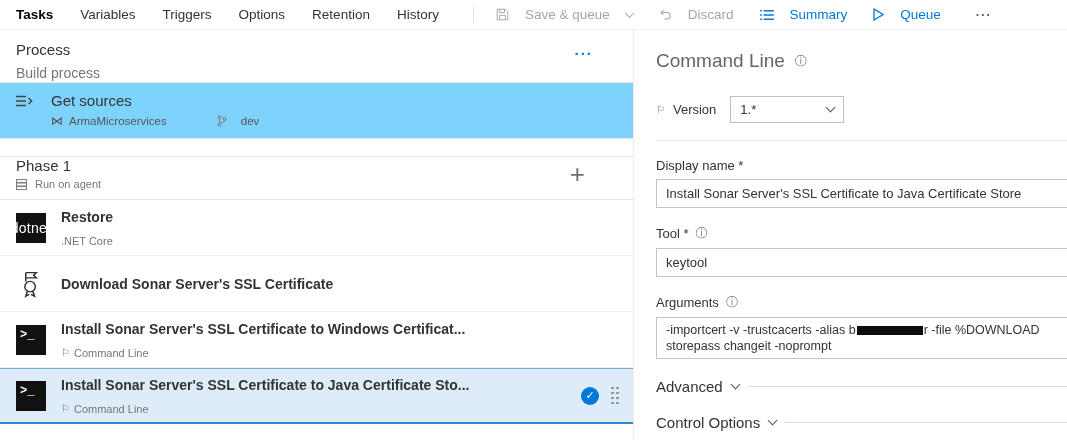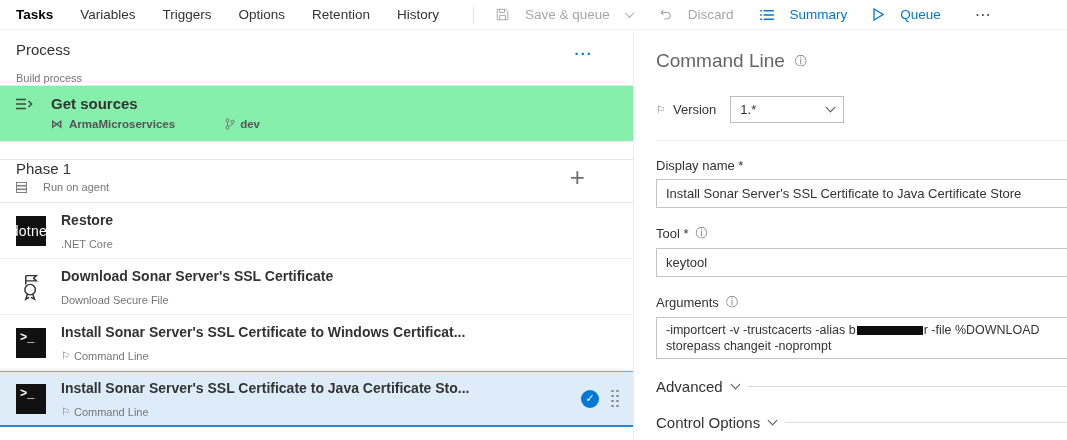--- a/index.html
+++ b/index.html
@@ -24,37 +24,37 @@
 
   
   .split { flex:1; display:flex; min-height:0; }
   .left { width:634px; flex:0 0 634px; border-right:1px solid #ececec; display:flex; flex-direction:column; }
   .right { flex:1; padding:20px 0 0 22px; overflow:hidden; }
 
   
   .process { padding:11px 16px 1px; border-bottom:1px solid #e8e8e8; display:flex; align-items:flex-start; }
   .process-txt { flex:1; }
   .process-title { font-size:15px; color:#333; }
-  .process-sub { font-size:11px; color:#767676; margin-top:14px; }
+  .process-sub { font-size:14px; color:#767676; margin-top:7px; }
   .proc-more { color:#0078d7; font-weight:bold; font-size:15px; letter-spacing:2px; margin-right:24px; cursor:pointer; }
 
   
-  .get-sources { background:#86efac; border-bottom:1px solid #e8e8e8; padding:9px 16px 10px; cursor:pointer;font-weight:bold; }
+  .get-sources { background:#7dd3fc; border-bottom:1px solid #e8e8e8; padding:9px 16px 10px; cursor:pointer; }
   .gs-row1 { display:flex; align-items:center; gap:17px; }
   .gs-title { font-size:15px; color:#333; }
   .gs-row2 { display:flex; align-items:center; margin:5px 0 0 35px; gap:6px; font-size:11.5px; color:#555; }
-  .gs-branch { display:flex; align-items:center; gap:5px; margin-left:44px; }
+  .gs-branch { display:flex; align-items:center; gap:14px; margin-left:44px; }
   .repo-glyph { font-size:12px; color:#555; }
 
   
   .phase { margin-top:17px; border-top:1px solid #e8e8e8; border-bottom:1px solid #e8e8e8;
     padding:0 16px 9px; display:flex; align-items:center; cursor:pointer; }
   .phase-txt { flex:1; }
   .phase-title { font-size:15px; color:#333; }
-  .phase-sub { font-size:11px; color:#767676; margin-top:4px; display:flex; align-items:center; gap:16px; }
+  .phase-sub { font-size:11px; color:#767676; margin-top:4px; display:flex; align-items:center; gap:8px; }
   .phase-add { font-size:26px; font-weight:200; color:#717171; margin-right:32px; cursor:pointer; line-height:20px; }
 
   
   .task { height:56px; display:flex; align-items:center; padding:0 12px 0 16px;
     border-bottom:1px solid #f0f0f0; cursor:pointer; background:#fff; }
   .task.selected { background:#deecf9; border-top:1px solid #76aede; border-bottom:2px solid #2a86d4; }
   .task-icon { width:30px; height:30px; flex:0 0 30px; margin-right:15px; display:flex;
     align-items:center; justify-content:center; }
   .icon-black { background:#111; color:#fff; width:30px; height:30px; display:flex;
     align-items:center; justify-content:center; }
@@ -222,23 +222,20 @@
             <svg width="28" height="28" viewBox="0 0 32 32" fill="none" stroke="#333" stroke-width="1.7">
               <path d="M10 3 v10"></path>
                 <path d="M10 3 h12 l-3 3 l3 3 h-12"></path>
               <circle cx="15" cy="19" r="6"></circle>
               <path d="M12 24 L10 30 l4 -2.2 M18 24 L20 30 l-4 -2.2"></path>
             </svg>
           </span>
         </div>
         <div class="task-txt">
           <div class="task-title">Download Sonar Server's SSL Certificate</div>
-          <div class="task-sub">
-              <span>Download Secure File</span>
-            </div>
         </div>
       </div>
 
       <div class="task">
         <div class="task-icon">
           <div class="icon-black icon-term">&gt;_</div>
         </div>
         <div class="task-txt">
           <div class="task-title">Install Sonar Server's SSL Certificate to Windows Certificat...</div>
           <div class="task-sub">

